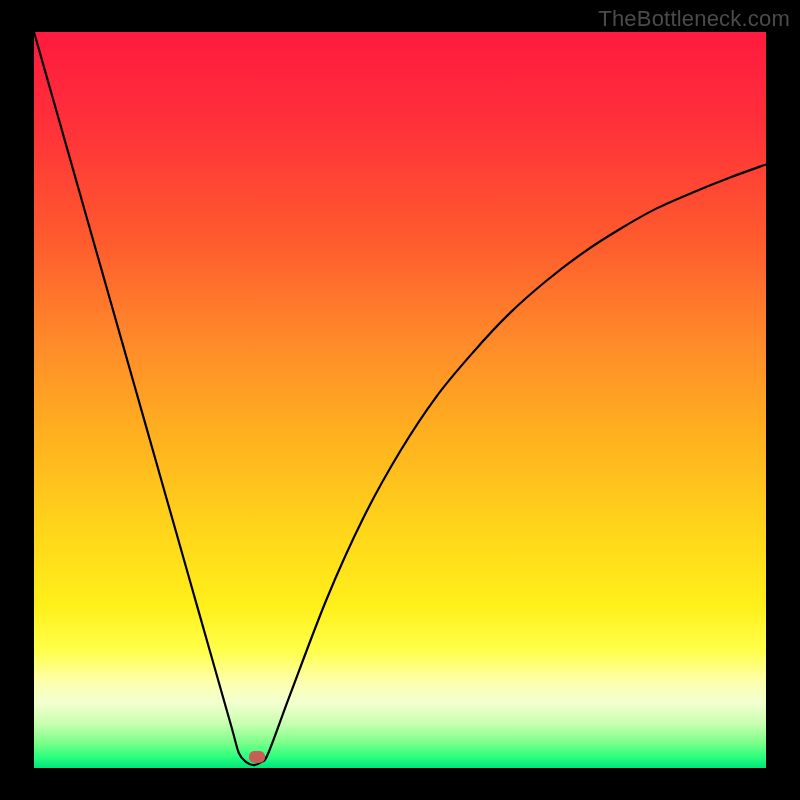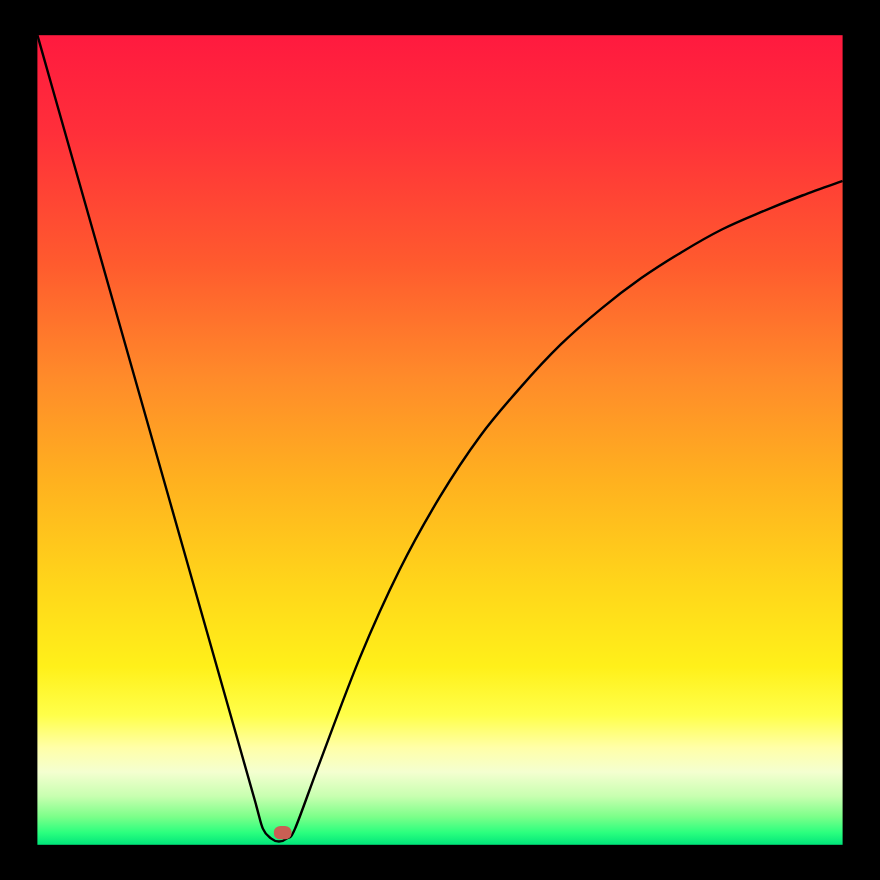--- a/index.html
+++ b/index.html
@@ -59,13 +59,14 @@
 <div class="frame">
 
   <div class="plot-area" id="plotArea" style="background: linear-gradient(rgb(255, 26, 63) 0%, rgb(255, 47, 58) 12%, rgb(255, 90, 46) 28%, rgb(255, 138, 42) 42%, rgb(255, 177, 31) 55%, rgb(255, 214, 26) 68%, rgb(255, 240, 26) 78%, rgb(255, 255, 74) 84%, rgb(255, 255, 168) 88%, rgb(244, 255, 208) 91%, rgb(200, 255, 176) 94%, rgb(125, 255, 138) 96.5%, rgb(43, 255, 126) 98.5%, rgb(0, 229, 122) 100%); left: 34px; top: 32px; width: 732px; height: 736px;"></div>
 
   <svg class="curve" id="curveSvg" viewBox="0 0 732 736" preserveAspectRatio="none" style="left: 34px; top: 32px; width: 732px; height: 736px;">
     <path id="curvePath" fill="none" stroke="#000000" stroke-width="2.2" d="M 0.00 0.00 C 3.51 12.36, 14.93 52.55, 21.96 77.28 C 28.99 102.01, 36.89 129.83, 43.92 154.56 C 50.95 179.29, 58.85 207.11, 65.88 231.84 C 72.91 256.57, 80.81 284.39, 87.84 309.12 C 94.87 333.85, 102.77 361.67, 109.80 386.40 C 116.83 411.13, 124.73 438.95, 131.76 463.68 C 138.79 488.41, 146.69 516.23, 153.72 540.96 C 160.75 565.69, 168.65 593.51, 175.68 618.24 C 182.71 642.97, 192.96 679.03, 197.64 695.52 C 202.32 712.01, 202.62 715.75, 204.96 721.28 C 207.30 726.81, 209.94 728.23, 212.28 730.11 C 214.62 732.00, 217.26 733.06, 219.60 733.06 C 221.94 733.06, 224.58 732.00, 226.92 730.11 C 229.26 728.23, 229.56 732.11, 234.24 721.28 C 238.92 710.45, 246.83 687.13, 256.20 662.40 C 265.57 637.67, 281.09 594.98, 292.80 566.72 C 304.51 538.46, 317.69 509.31, 329.40 485.76 C 341.11 462.21, 354.29 438.95, 366.00 419.52 C 377.71 400.09, 390.89 380.22, 402.60 364.32 C 414.31 348.42, 427.49 333.47, 439.20 320.16 C 450.91 306.85, 464.09 292.57, 475.80 281.15 C 487.51 269.73, 500.69 258.42, 512.40 248.77 C 524.11 239.11, 537.29 229.04, 549.00 220.80 C 560.71 212.56, 573.89 204.31, 585.60 197.25 C 597.31 190.18, 610.49 182.53, 622.20 176.64 C 633.91 170.75, 647.09 165.39, 658.80 160.45 C 670.51 155.50, 683.69 150.20, 695.40 145.73 C 707.11 141.25, 726.14 134.60, 732.00 132.48"></path>
   </svg>
 
   <div class="marker" id="marker" style="left: 257.26px; top: 756.96px; background: rgb(201, 95, 84);"></div>
 
+  <div class="watermark">TheBottleneck.com</div>
 </div>
 
 </body></html>

